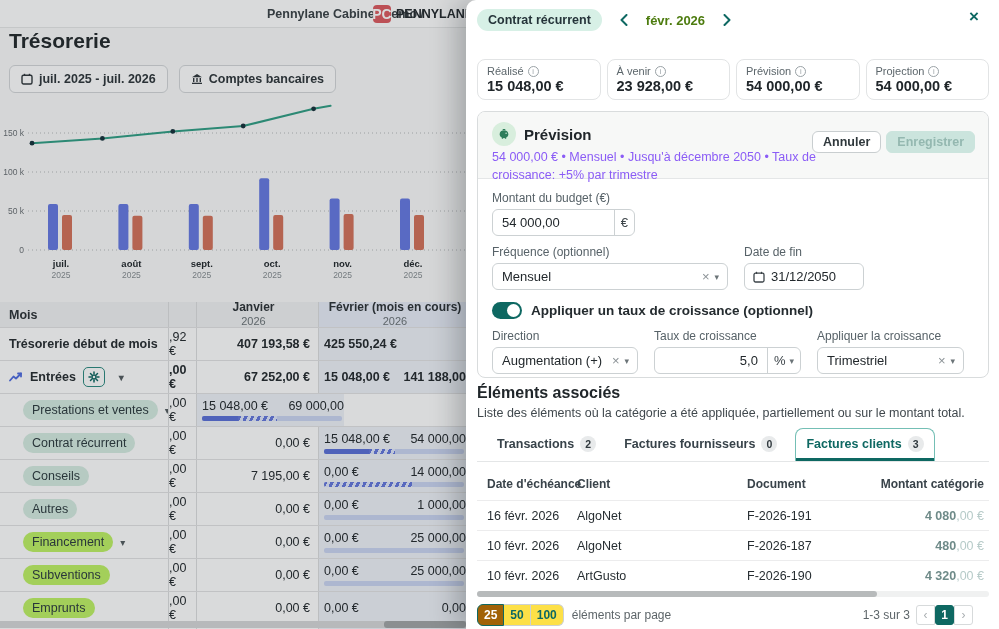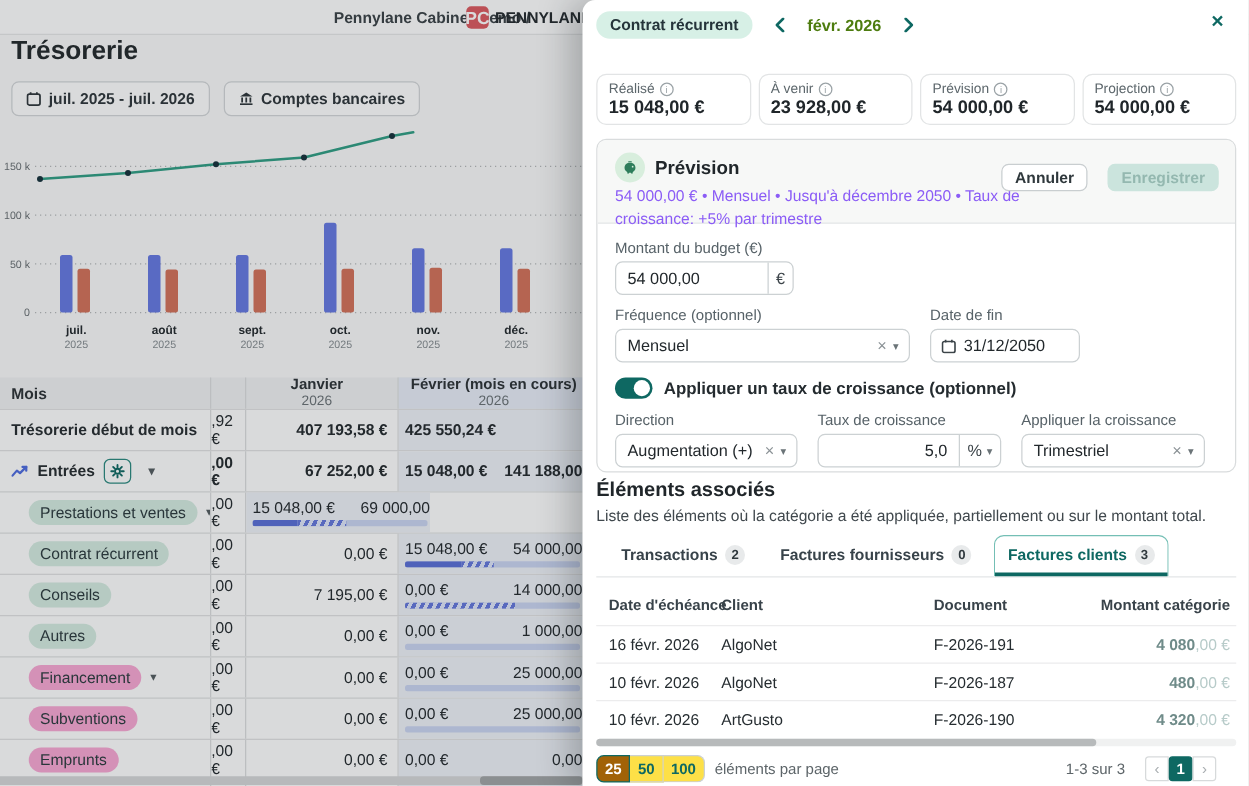--- a/index.html
+++ b/index.html
@@ -33,21 +33,21 @@
   .head-lbl { font-size:12.5px; font-weight:bold; color:#2c3236; }
   .mcol { width:100%; text-align:center; line-height:1.15; }
   .mcol .m1 { font-size:12px; font-weight:bold; color:#2c3236; }
   .mcol .m2 { font-size:11px; color:#6a7276; }
   .lbl-plain { font-size:12.5px; font-weight:bold; color:#262c30; }
   .row-vals { display:flex; align-items:center; justify-content:space-between; padding-right:0; }
   .fv-a { white-space:nowrap; }
   .fv-b { white-space:nowrap; margin-left:auto; }
   .bold-val { font-weight:bold; }
   .pill { display:inline-flex; align-items:center; height:20px; padding:0 9px; border-radius:10px; font-size:12.5px; color:#2c3a3e; background:#d5ece1; margin-left:14px; white-space:nowrap; }
-  .pill.blue { background:#f9a8d4; }
+  .pill.blue { background:#bef264; }
   .sect { display:flex; align-items:center; gap:7px; font-size:12.5px; font-weight:bold; color:#262c30; }
   .gear-btn { width:22px; height:20px; border:1px solid #2c8a80; border-radius:5px; display:inline-flex; align-items:center; justify-content:center; background:#fff; }
   .chev { font-size:10px; color:#545c60; margin-left:7px; }
   .pbar { height:5px; width:140px; border-radius:2px; background:#cbd5f2; margin-top:3px; display:flex; overflow:hidden; }
   .pbar .solid { background:#5a6fd8; height:100%; }
   .pbar .hatch { background:repeating-linear-gradient(115deg,#6478dd 0 3px,#dfe6fa 3px 6px); height:100%; }
   .hscroll { position:absolute; left:0; top:621px; width:466px; height:7px; background:#d6d8d9; }
   .hscroll .thumb { position:absolute; left:384px; top:0; width:82px; height:7px; border-radius:3px; background:#a2a5a7; }
 
   
@@ -66,21 +66,21 @@
   .d-card .lab { font-size:11px; color:#5c666b; display:flex; align-items:center; gap:4px; }
   .d-card .val { font-size:14.5px; font-weight:bold; color:#20262a; margin-top:1px; }
   .info { width:11px; height:11px; border:1px solid #9aa2a6; border-radius:50%; color:#9aa2a6; font-size:7.5px; display:inline-flex; align-items:center; justify-content:center; font-style:normal; }
 
   .p-card { position:absolute; left:11px; top:111px; width:512px; height:267px; border:1px solid #d9dcdd; border-radius:8px; overflow:hidden; background:#fff; }
   .p-head { background:#f7f8f7; border-bottom:1px solid #e4e6e7; padding:10px 14px 9px; position:relative; height:67px; }
   .p-title-row { display:flex; align-items:center; gap:8px; }
   .p-icon { width:24px; height:24px; border-radius:50%; background:#d8eedd; display:flex; align-items:center; justify-content:center; }
   .p-title { font-size:15px; font-weight:bold; color:#20262a; }
   .p-sub { font-size:12.5px; color:#8b5cf6; width:380px; line-height:1.45; margin-top:2px; }
-  .p-actions { position:absolute; right:13px; top:19px; display:flex; gap:16px; }
+  .p-actions { position:absolute; right:13px; top:19px; display:flex; gap:5px; }
   .btn-sec { height:22px; padding:0 10px; background:#fff; border:1px solid #c9ced0; border-radius:6px; font-size:12.5px; font-weight:bold; color:#2f383c; }
   .btn-dis { height:22px; padding:0 10px; background:#cbe4dd; border:1px solid #cbe4dd; border-radius:6px; font-size:12.5px; font-weight:bold; color:#94b8b0; }
   .p-form { padding:12px 14px; position:relative; }
   .f-label { font-size:12px; color:#576268; margin-bottom:4px; }
   .f-box { height:27px; border:1px solid #ccd1d3; border-radius:6px; background:#fff; display:flex; align-items:center; font-size:13px; color:#22282c; }
   .f-box .txt { padding:0 9px; flex:1; white-space:nowrap; }
   .f-box .icons { display:flex; align-items:center; gap:5px; padding-right:8px; color:#8b9296; }
   .f-box .x { font-size:13px; }
   .f-box .caret { font-size:9px; color:#6b7478; }
   .suffix { border-left:1px solid #ccd1d3; height:100%; display:flex; align-items:center; padding:0 6px; color:#3c4449; }
@@ -114,21 +114,21 @@
   .d-scroll { position:absolute; left:11px; top:591px; width:512px; height:6px; background:#f0f1f1; border-radius:3px; }
   .d-scroll .thumb { position:absolute; left:0; top:0; width:400px; height:6px; border-radius:3px; background:#b7babb; }
 
   .d-pag { position:absolute; left:11px; top:604px; width:512px; display:flex; align-items:center; }
   .seg { display:flex; }
   .seg .s { height:22px; min-width:26px; padding:0 6px; display:flex; align-items:center; justify-content:center; font-size:12px; font-weight:bold; border:1px solid #ccd1d2; background:#fde047; color:#0e6862; }
   .seg .s:first-child { border-radius:6px 0 0 6px; background:#a16207; color:#fff; border-color:#0e6862; }
   .seg .s:last-child { border-radius:0 6px 6px 0; }
   .seg .s + .s { border-left:none; }
   .pag-lab { font-size:12px; color:#5d6569; margin-left:8px; }
-  .pag-right { margin-left:auto; display:flex; align-items:center; gap:16px; margin-right:16px; }
+  .pag-right { margin-left:auto; display:flex; align-items:center; gap:6px; margin-right:16px; }
   .pag-range { font-size:12px; color:#5d6569; }
   .pager { display:flex; }
   .pg { width:19px; height:20px; display:flex; align-items:center; justify-content:center; border:1px solid #d7dadb; background:#fff; font-size:12px; color:#a9aeb1; }
   .pg.cur { background:#0e6862; border-color:#0e6862; color:#fff; font-weight:bold; border-radius:3px; }
   .pg:first-child { border-radius:3px 0 0 3px; }
   .pg:last-child { border-radius:0 3px 3px 0; }
 </style>
 </head>
 <body>
 

